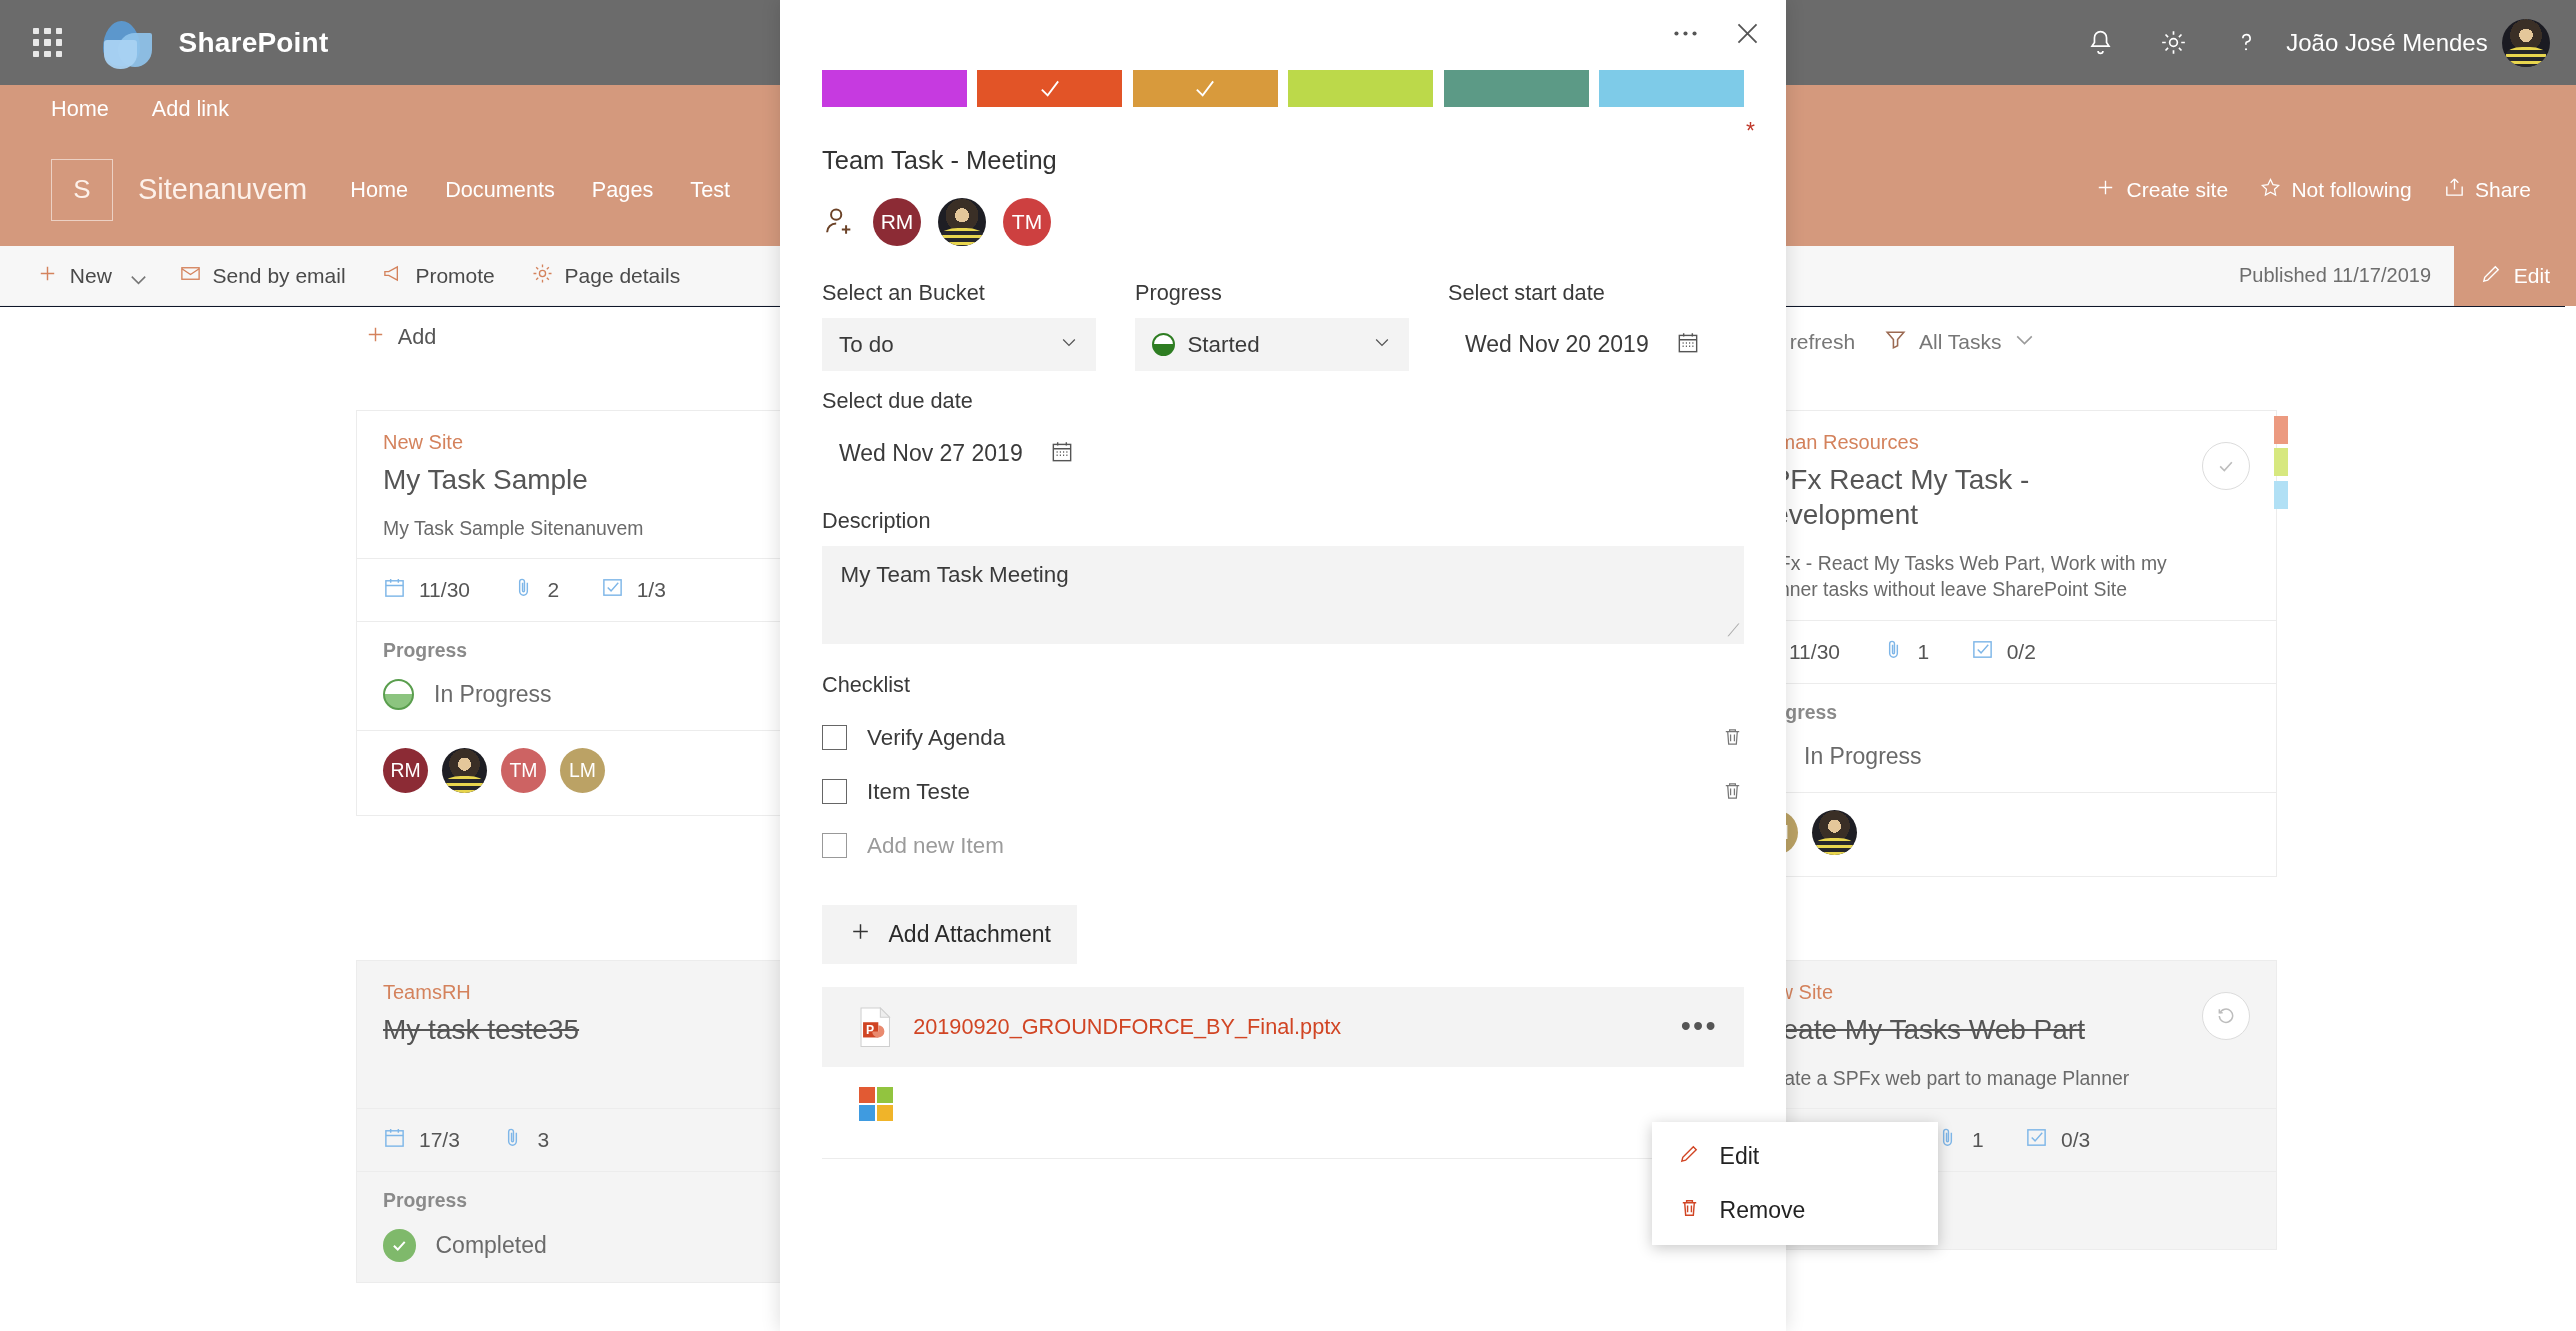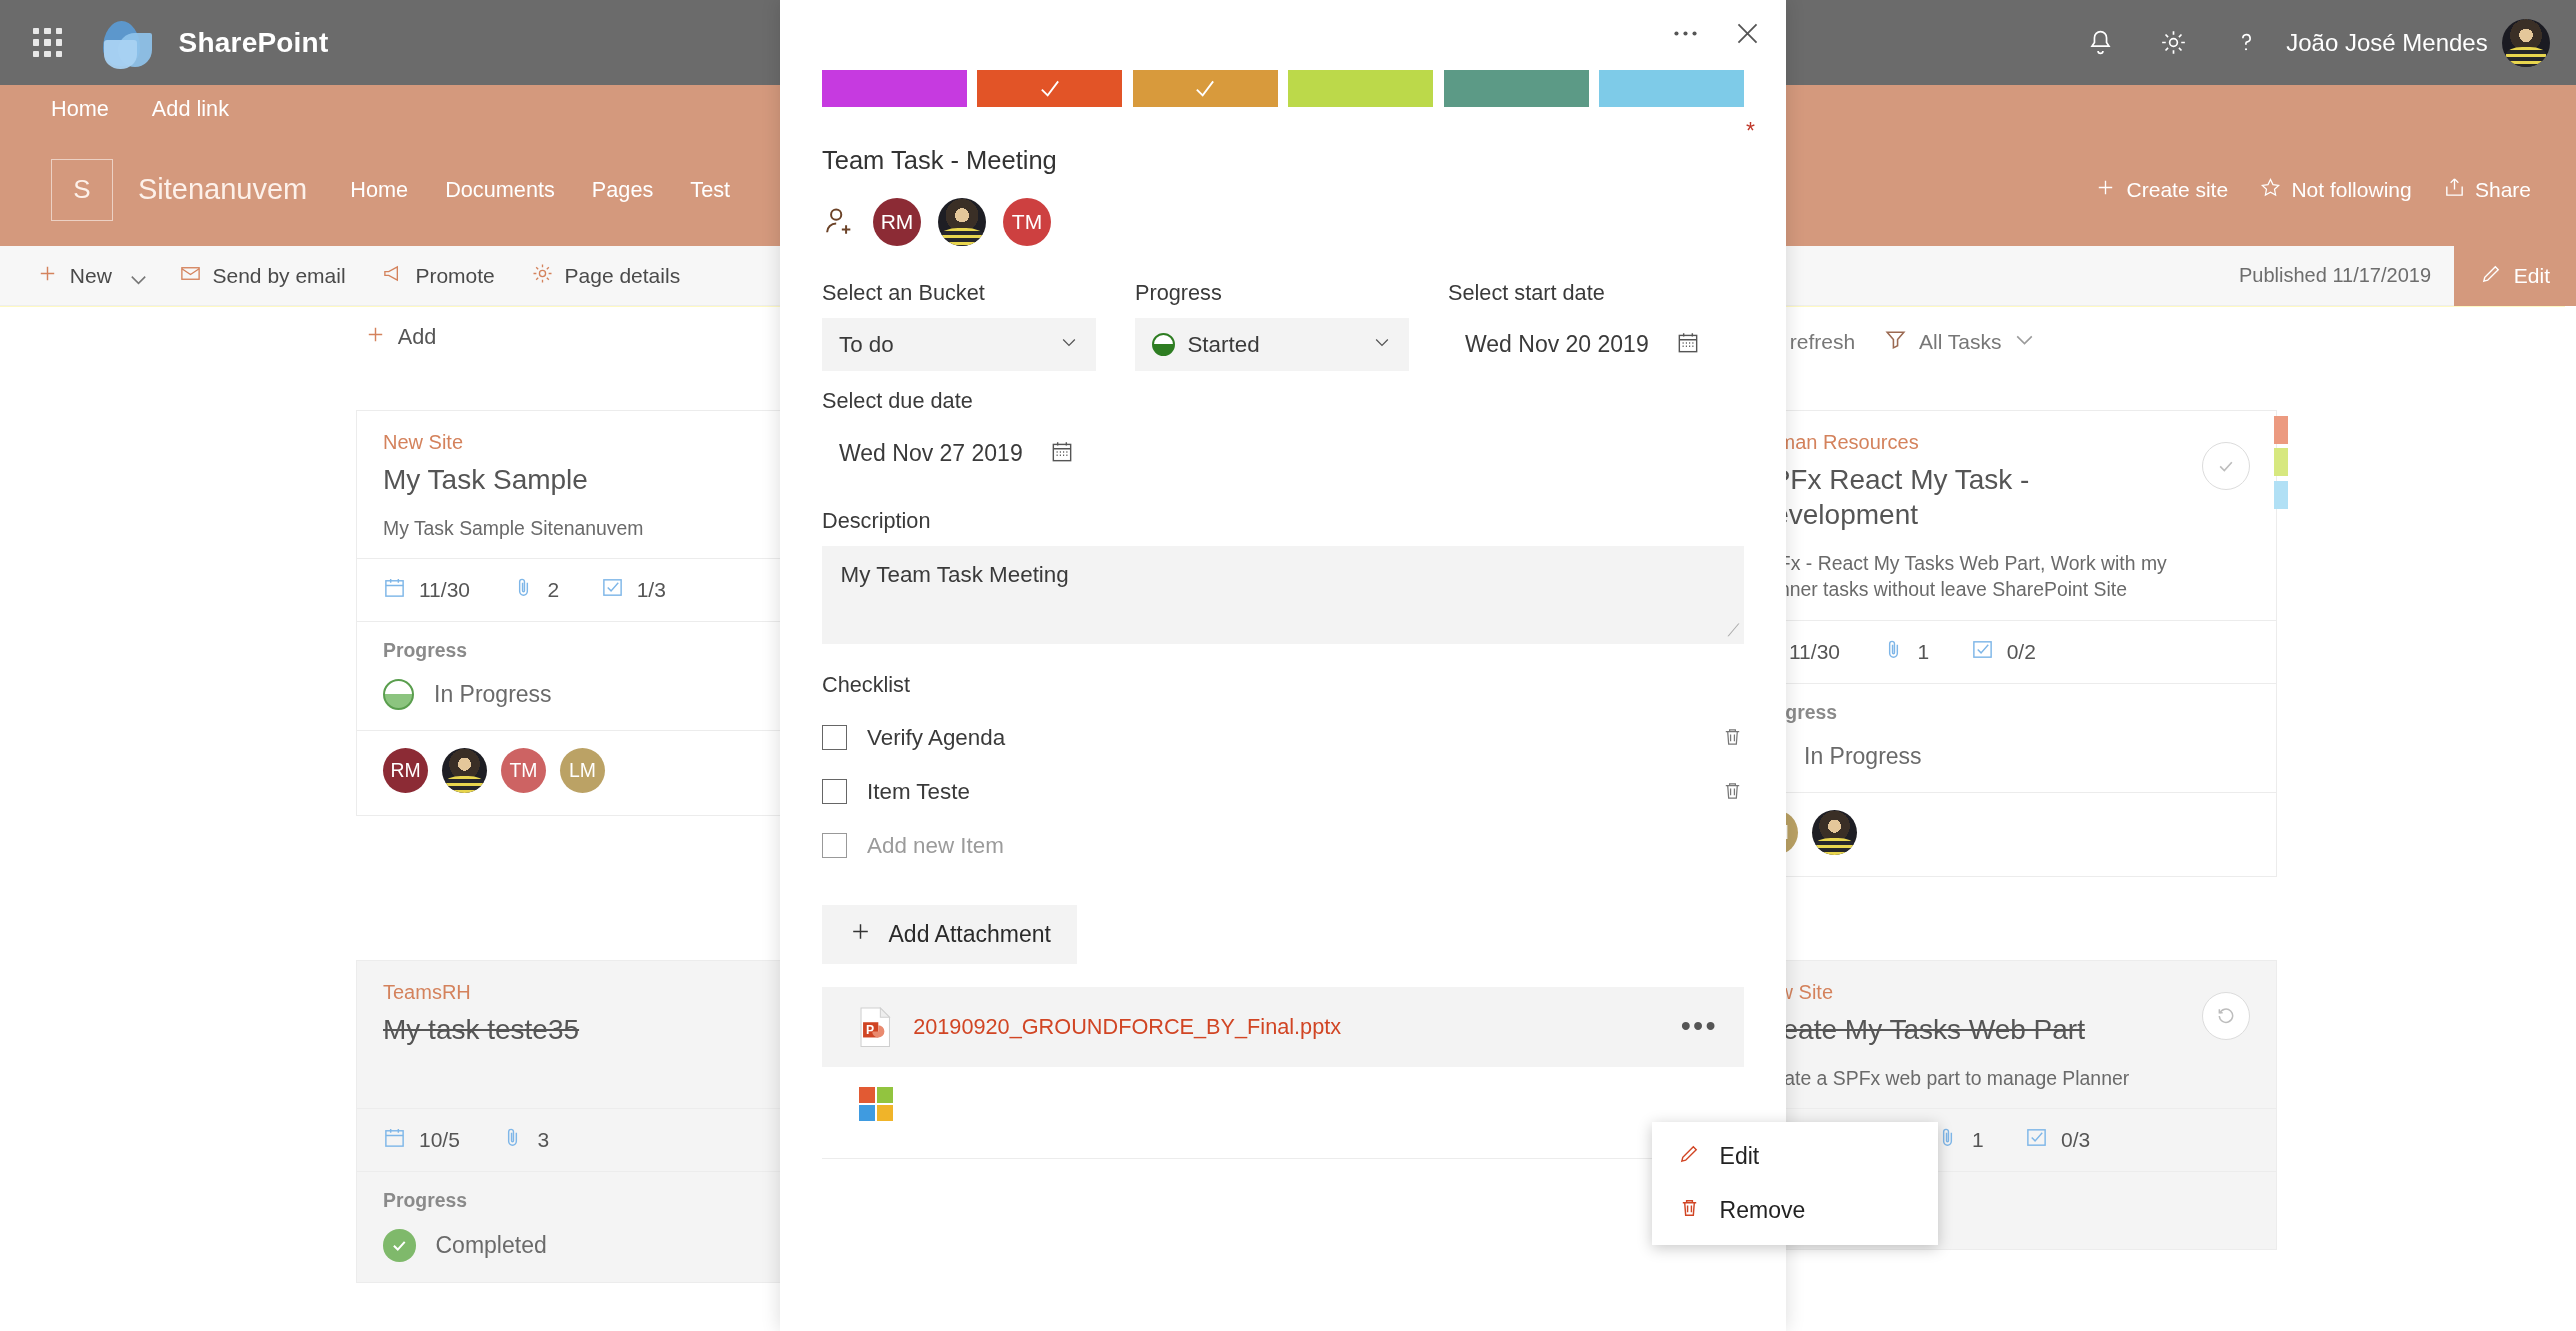--- a/index.html
+++ b/index.html
@@ -2,21 +2,21 @@
 <html style="font-size:12.4px"><head>
 <meta charset="utf-8">
 <style>
   * { box-sizing: border-box; margin: 0; padding: 0; }
   html, body {
     width: 2576px; height: 1331px;
     font-family: "Liberation Sans", sans-serif;
     background: #ffffff;
     overflow: hidden;
   }
-  .page { position: relative; width: 2565px; height: 1331px; background:#fef9c3; }
+  .page { position: relative; width: 2565px; height: 1331px; background:#0f172a; }
 
   
   .suitebar {
     position: absolute; top: 0; left: 0; width: 2576px; height: 85px;
     background: #6b6b6b; display: flex; align-items: center; color: #fff;
   }
   .waffle { width: 67px; display:flex; align-items:center; justify-content:center; margin-left:14px; }
   .waffle-grid { display: grid; grid-template-columns: repeat(3, 6.2px); grid-gap: 5.4px; }
   .waffle-grid i { display:block; width:6.2px; height:6.2px; background:#e8e8e8; border-radius:0.8px; }
   .sp-logo { width: 67px; height: 56px; position: relative; margin-left: 4.6px; }
@@ -506,21 +506,21 @@
               <path d="M8 8H4V4"></path>
               <path d="M4.6 8.6A8 8 0 1 1 4 12"></path>
             </svg>
         </div>
       </div>
       <div class="card-meta">
         <span><svg viewBox="0 0 24 24" stroke="#7eb6e8" stroke-width="1.5" fill="none">
               <rect x="3" y="5" width="18" height="16"></rect>
               <path d="M3 10h18M8 3v4M16 3v4"></path>
             </svg></span>
-        <span>10/5</span>
+        <span>17/3</span>
         <span class="sp"></span>
         <span><svg viewBox="0 0 24 24" stroke="#7eb6e8" stroke-width="1.5" fill="none">
               <path d="M16 7v9a4 4 0 0 1-8 0V6a2.5 2.5 0 0 1 5 0v9.5a1 1 0 0 1-2 0V7"></path>
             </svg></span>
         <span>3</span>
       </div>
       <div class="card-prog">
         <div class="lbl">Progress</div>
         <div class="val">
           <span class="pill-done">

